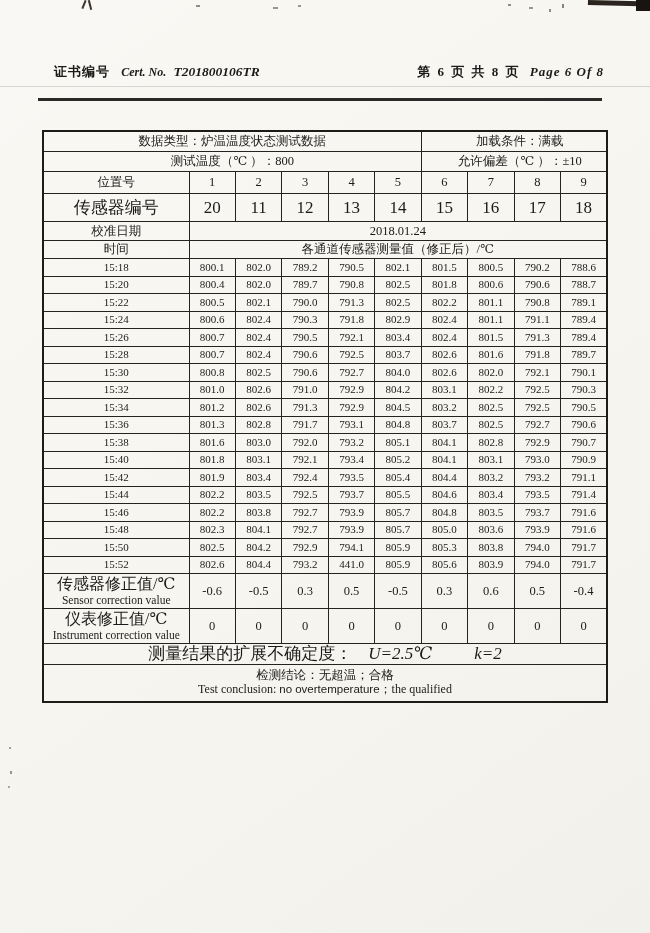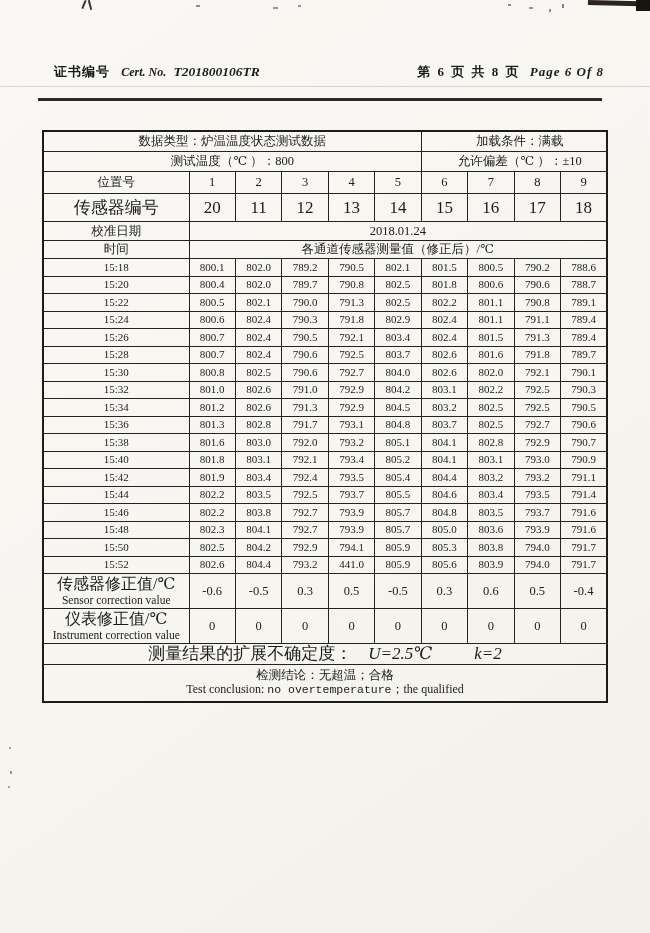--- a/index.html
+++ b/index.html
@@ -43,21 +43,21 @@
   tr.r-corr td{height:34px;}
   td.corr-label div.zh{font-size:16px;}
   td.corr-label div.en{font-size:11.5px;}
   tr.r-corr td.val{font-size:12.5px;}
   tr.r-unc td{height:18px;font-size:17px;}
   tr.r-unc i{font-style:italic;}
   tr.r-unc .seg-u{margin-left:16px;}
   tr.r-unc .seg-k{margin-left:42px;}
   tr.r-con td{height:36px;font-size:12.5px;}
   tr.r-con .line2{font-size:12px;margin-top:1px;}
-  tr.r-con .mono{font-family:Liberation Mono, monospace;font-size:11.5px;}
+  tr.r-con .mono{font-family:Liberation Sans, sans-serif;font-size:11.5px;}
 </style>
 </head>
 <body>
 
 <div class="page">
 
   <div class="art" style="left:83px;top:0;width:2px;height:9px;transform:rotate(22deg);"></div>
   <div class="art" style="left:89px;top:0;width:2px;height:10px;transform:rotate(-14deg);"></div>
   <div class="art" style="left:196px;top:5px;width:4px;height:2px;opacity:.55;"></div>
   <div class="art" style="left:273px;top:7px;width:5px;height:2px;opacity:.5;"></div>

